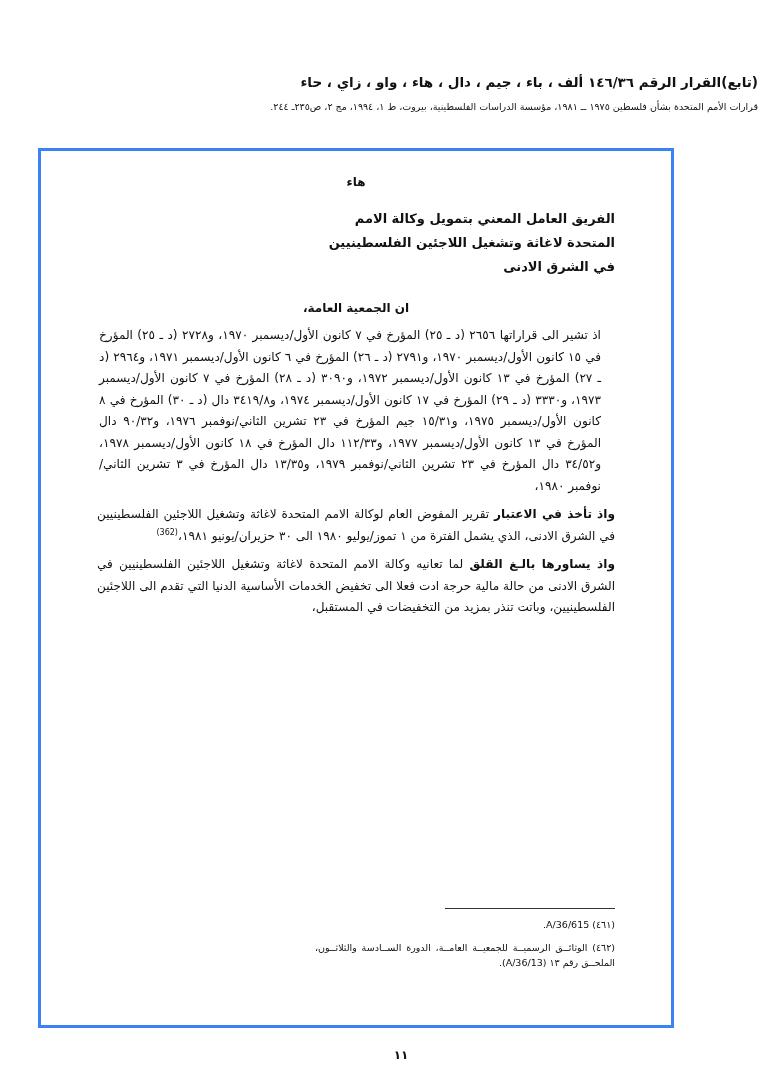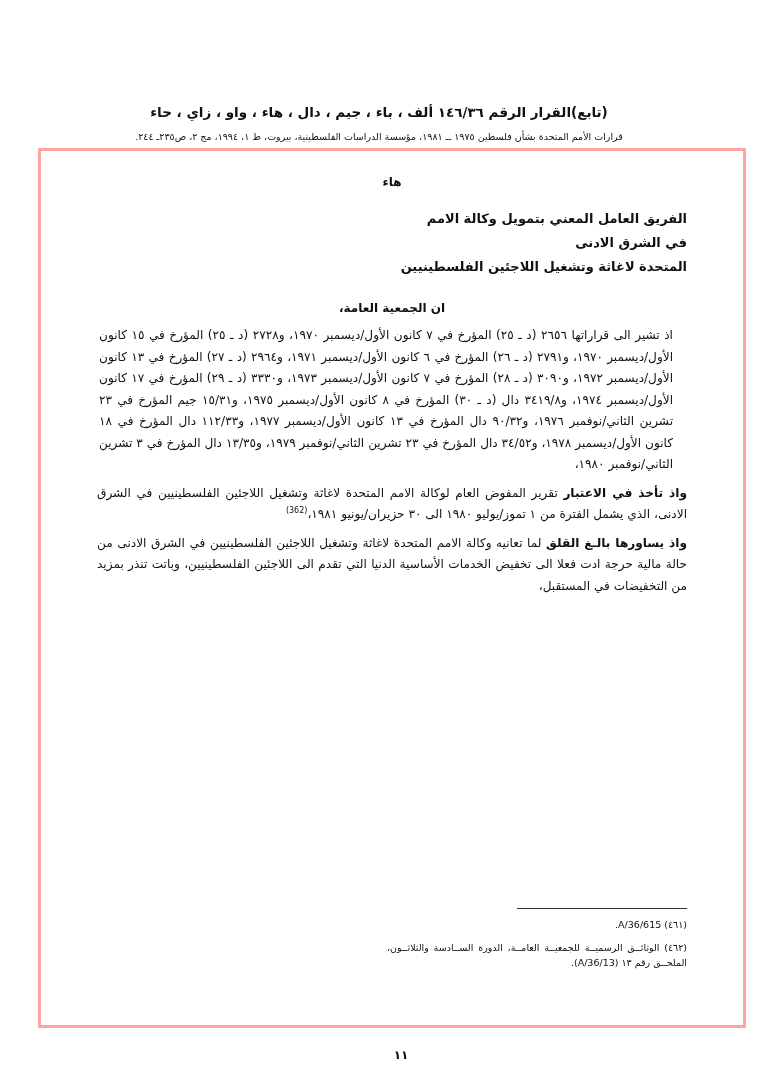--- a/index.html
+++ b/index.html
@@ -17,22 +17,22 @@
   }
   .page {
     position: relative;
     width: 758px;
     height: 1078px;
     box-sizing: border-box;
   }
 
   
   .doc-header {
-    text-align: center;
-    padding-top: 104px;
+    text-align: right;
+    padding-top: 74px;
   }
   .header-title {
     font-size: 13.5px;
     font-weight: bold;
     letter-spacing: 0.2px;
     line-height: 1.3;
     direction: rtl;
   }
   .header-source {
     margin-top: 9px;
@@ -40,23 +40,23 @@
     line-height: 1.3;
     direction: rtl;
     white-space: nowrap;
   }
 
   
   .frame {
     position: absolute;
     left: 38px;
     top: 148px;
-    width: 708px;
+    width: 636px;
     height: 880px;
-    border: 3px solid #fca5a5;
+    border: 3px solid #3b82f6;
     box-sizing: border-box;
   }
   .frame-inner {
     position: absolute;
     left: 0; top: 0; right: 0; bottom: 0;
     padding: 22px 56px 12px 56px;
     box-sizing: border-box;
   }
 
   
@@ -152,22 +152,22 @@
     <div class="header-source">قرارات الأمم المتحدة بشأن فلسطين ١٩٧٥ ــ ١٩٨١، مؤسسة الدراسات الفلسطينية، بيروت، ط ١، ١٩٩٤، مج ٢، ص٢٣٥ـ ٢٤٤.</div>
   </div>
 
   <div class="frame">
     <div class="frame-inner">
 
       <div class="letter-mark">هاء</div>
 
       <div class="title-block">
         <div>الفريق العامل المعني بتمويل وكالة الامم</div>
+        <div>المتحدة لاغاثة وتشغيل اللاجئين الفلسطينيين</div>
         <div>في الشرق الادنى</div>
-        <div>المتحدة لاغاثة وتشغيل اللاجئين الفلسطينيين</div>
       </div>
 
       <div class="preamble">ان الجمعية العامة،</div>
 
       <div class="body-wrap">
 
         <p class="para recall">
           <span>اذ تشير الى قراراتها ٢٦٥٦ (د ـ ٢٥) المؤرخ في ٧ كانون الأول/ديسمبر ١٩٧٠، و٢٧٢٨ (د ـ ٢٥) المؤرخ في ١٥ كانون الأول/ديسمبر ١٩٧٠، و٢٧٩١ (د ـ ٢٦) المؤرخ في ٦ كانون الأول/ديسمبر ١٩٧١، و٢٩٦٤ (د ـ ٢٧) المؤرخ في ١٣ كانون الأول/ديسمبر ١٩٧٢، و٣٠٩٠ (د ـ ٢٨) المؤرخ في ٧ كانون الأول/ديسمبر ١٩٧٣، و٣٣٣٠ (د ـ ٢٩) المؤرخ في ١٧ كانون الأول/ديسمبر ١٩٧٤، و٣٤١٩/٨ دال (د ـ ٣٠) المؤرخ في ٨ كانون الأول/ديسمبر ١٩٧٥، و١٥/٣١ جيم المؤرخ في ٢٣ تشرين الثاني/نوفمبر ١٩٧٦، و٩٠/٣٢ دال المؤرخ في ١٣ كانون الأول/ديسمبر ١٩٧٧، و١١٢/٣٣ دال المؤرخ في ١٨ كانون الأول/ديسمبر ١٩٧٨، و٣٤/٥٢ دال المؤرخ في ٢٣ تشرين الثاني/نوفمبر ١٩٧٩، و١٣/٣٥ دال المؤرخ في ٣ تشرين الثاني/نوفمبر ١٩٨٠،</span>
         </p>
 

